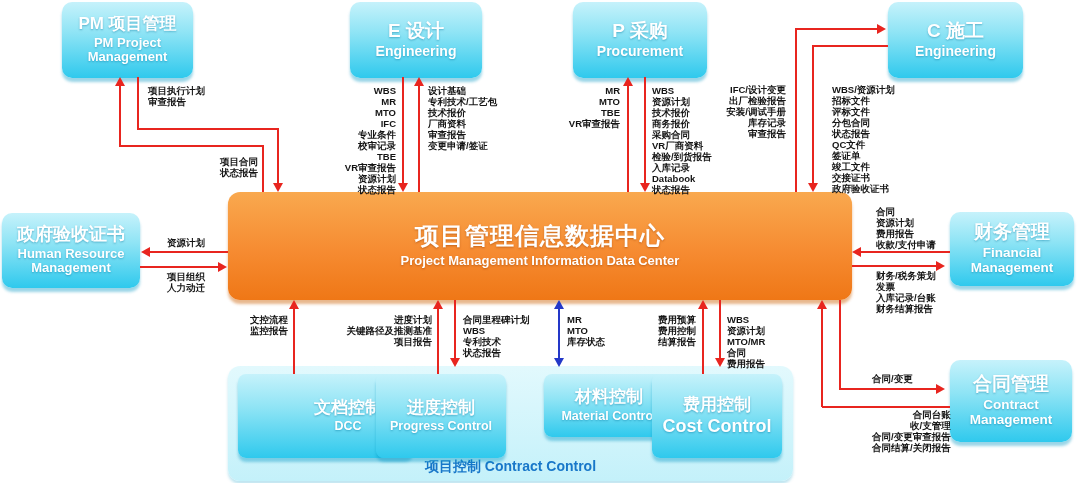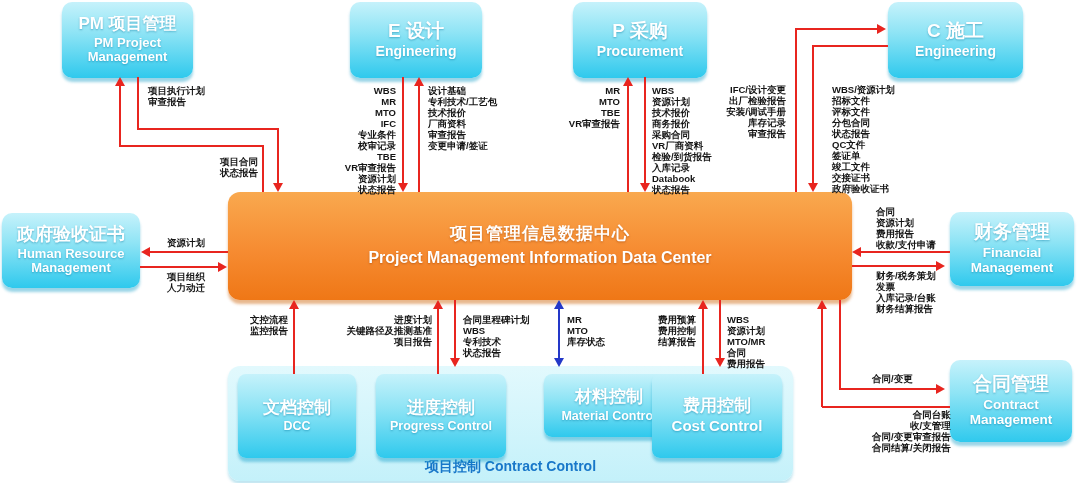--- a/index.html
+++ b/index.html
@@ -7,22 +7,22 @@
           font-family:"Liberation Sans", sans-serif;}
   
   .node{position:absolute;display:flex;flex-direction:column;align-items:center;justify-content:center;
         gap:2px;border-radius:10px;text-align:center;
         background:linear-gradient(180deg,#c6f2fb 0%,#8fe4f5 40%,#2fc9ed 100%);
         box-shadow:0 4px 3px rgba(0,150,195,.40);}
   .node .t{color:#fff;font-weight:bold;text-shadow:0 1px 2px rgba(0,110,150,.45);white-space:pre-line;line-height:1.1;}
   .node .s{color:#fff;font-weight:bold;text-shadow:0 1px 2px rgba(0,110,150,.45);white-space:pre-line;line-height:1.12;}
   #center-box{background:linear-gradient(180deg,#f9a94f 0%,#f68b31 55%,#ef7716 100%);
         box-shadow:0 4px 3px rgba(205,95,0,.45);border-radius:12px;}
-  #center-box .t{font-size:17px;letter-spacing:1px;text-shadow:0 1px 2px rgba(150,60,0,.5);}
-  #center-box .s{font-size:16px;text-shadow:0 1px 2px rgba(150,60,0,.5);}
+  #center-box .t{font-size:24px;letter-spacing:1px;text-shadow:0 1px 2px rgba(150,60,0,.5);}
+  #center-box .s{font-size:13px;text-shadow:0 1px 2px rgba(150,60,0,.5);}
   #control-group{position:absolute;left:228px;top:366px;width:565px;height:115px;border-radius:12px;
         background:linear-gradient(180deg,#e2f9fd 0%,#c4f1fa 100%);
         box-shadow:0 3px 3px rgba(0,150,195,.25);}
   #control-label{position:absolute;left:0;bottom:5px;width:100%;text-align:center;
         color:#1877c9;font-weight:bold;font-size:14px;}
   .cnode{border-radius:8px;}
   
   .hl,.vl{position:absolute;background:#e8251f;}
   .hl{height:2px;} .vl{width:2px;}
   .hl.blue,.vl.blue{background:#2438c8;}
@@ -78,35 +78,35 @@
   </div>
 
   <div class="node" id="center-box" style="left:228px;top:192px;width:624px;height:108px;gap:5px;">
     <div class="t">项目管理信息数据中心</div>
     <div class="s">Project Management Information Data Center</div>
   </div>
 
   <div id="control-group">
     <div id="control-label">项目控制 Contract Control</div>
   </div>
-  <div class="node cnode" style="left:238px;top:374px;width:118px;height:84px;">
+  <div class="node cnode" style="left:238px;top:374px;width:130px;height:84px;padding-left:45px;">
     <div class="t" style="font-size:17px;">文档控制</div>
     <div class="s" style="font-size:12.5px;">DCC</div>
   </div>
   <div class="node cnode" style="left:376px;top:374px;width:130px;height:84px;">
     <div class="t" style="font-size:17px;">进度控制</div>
     <div class="s" style="font-size:12.5px;">Progress Control</div>
   </div>
   <div class="node cnode" style="left:544px;top:374px;width:130px;height:63px;">
     <div class="t" style="font-size:17px;">材料控制</div>
     <div class="s" style="font-size:12.5px;">Material Control</div>
   </div>
   <div class="node cnode" style="left:652px;top:374px;width:130px;height:84px;">
     <div class="t" style="font-size:17px;">费用控制</div>
-    <div class="s" style="font-size:15px;">Cost Control</div>
+    <div class="s" style="font-size:18px;">Cost Control</div>
   </div>
 
   <div>
     <div class="vl" style="left:262px;top:145px;height:47px;"></div>
     <div class="hl" style="left:119px;top:145px;width:145px;"></div>
     <div class="vl" style="left:119px;top:83px;height:62px;"></div>
     <div class="ah up" style="left:115px;top:77px;"></div>
   </div>
   <div>
     <div class="vl" style="left:137px;top:77px;height:51px;"></div>

